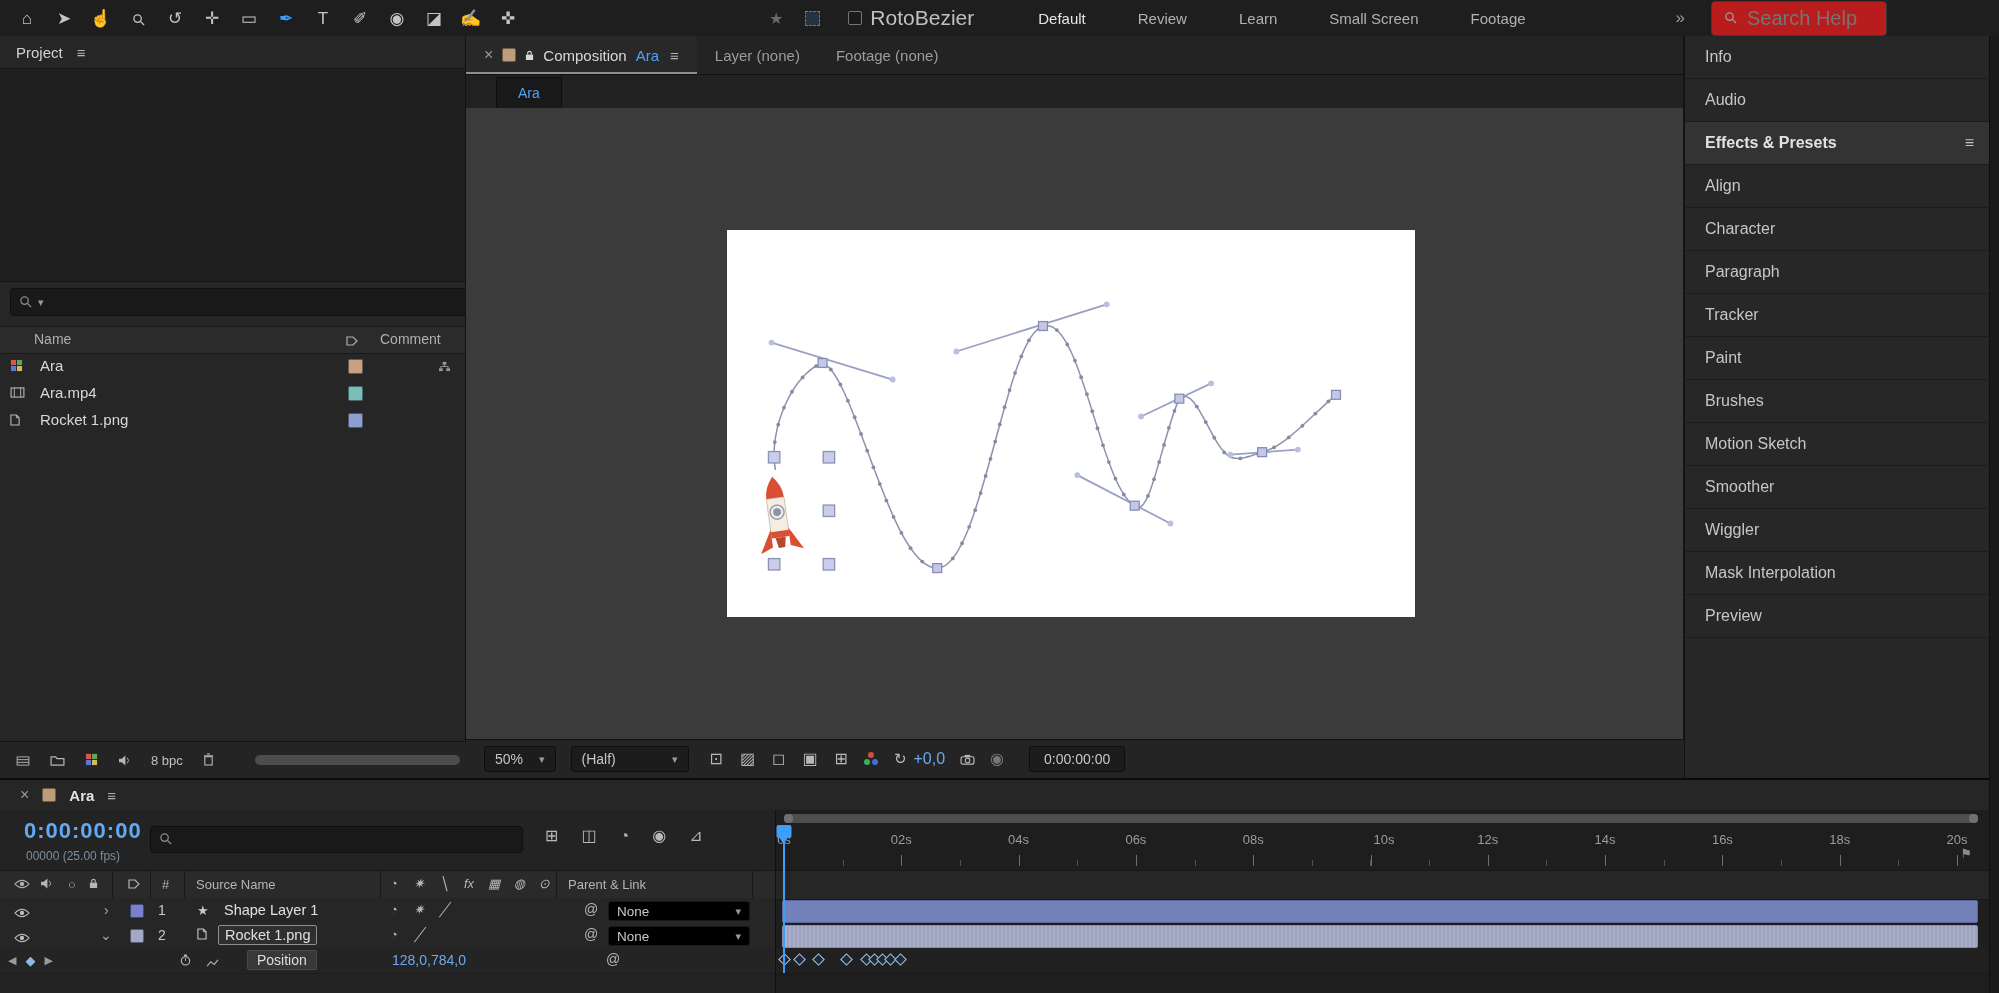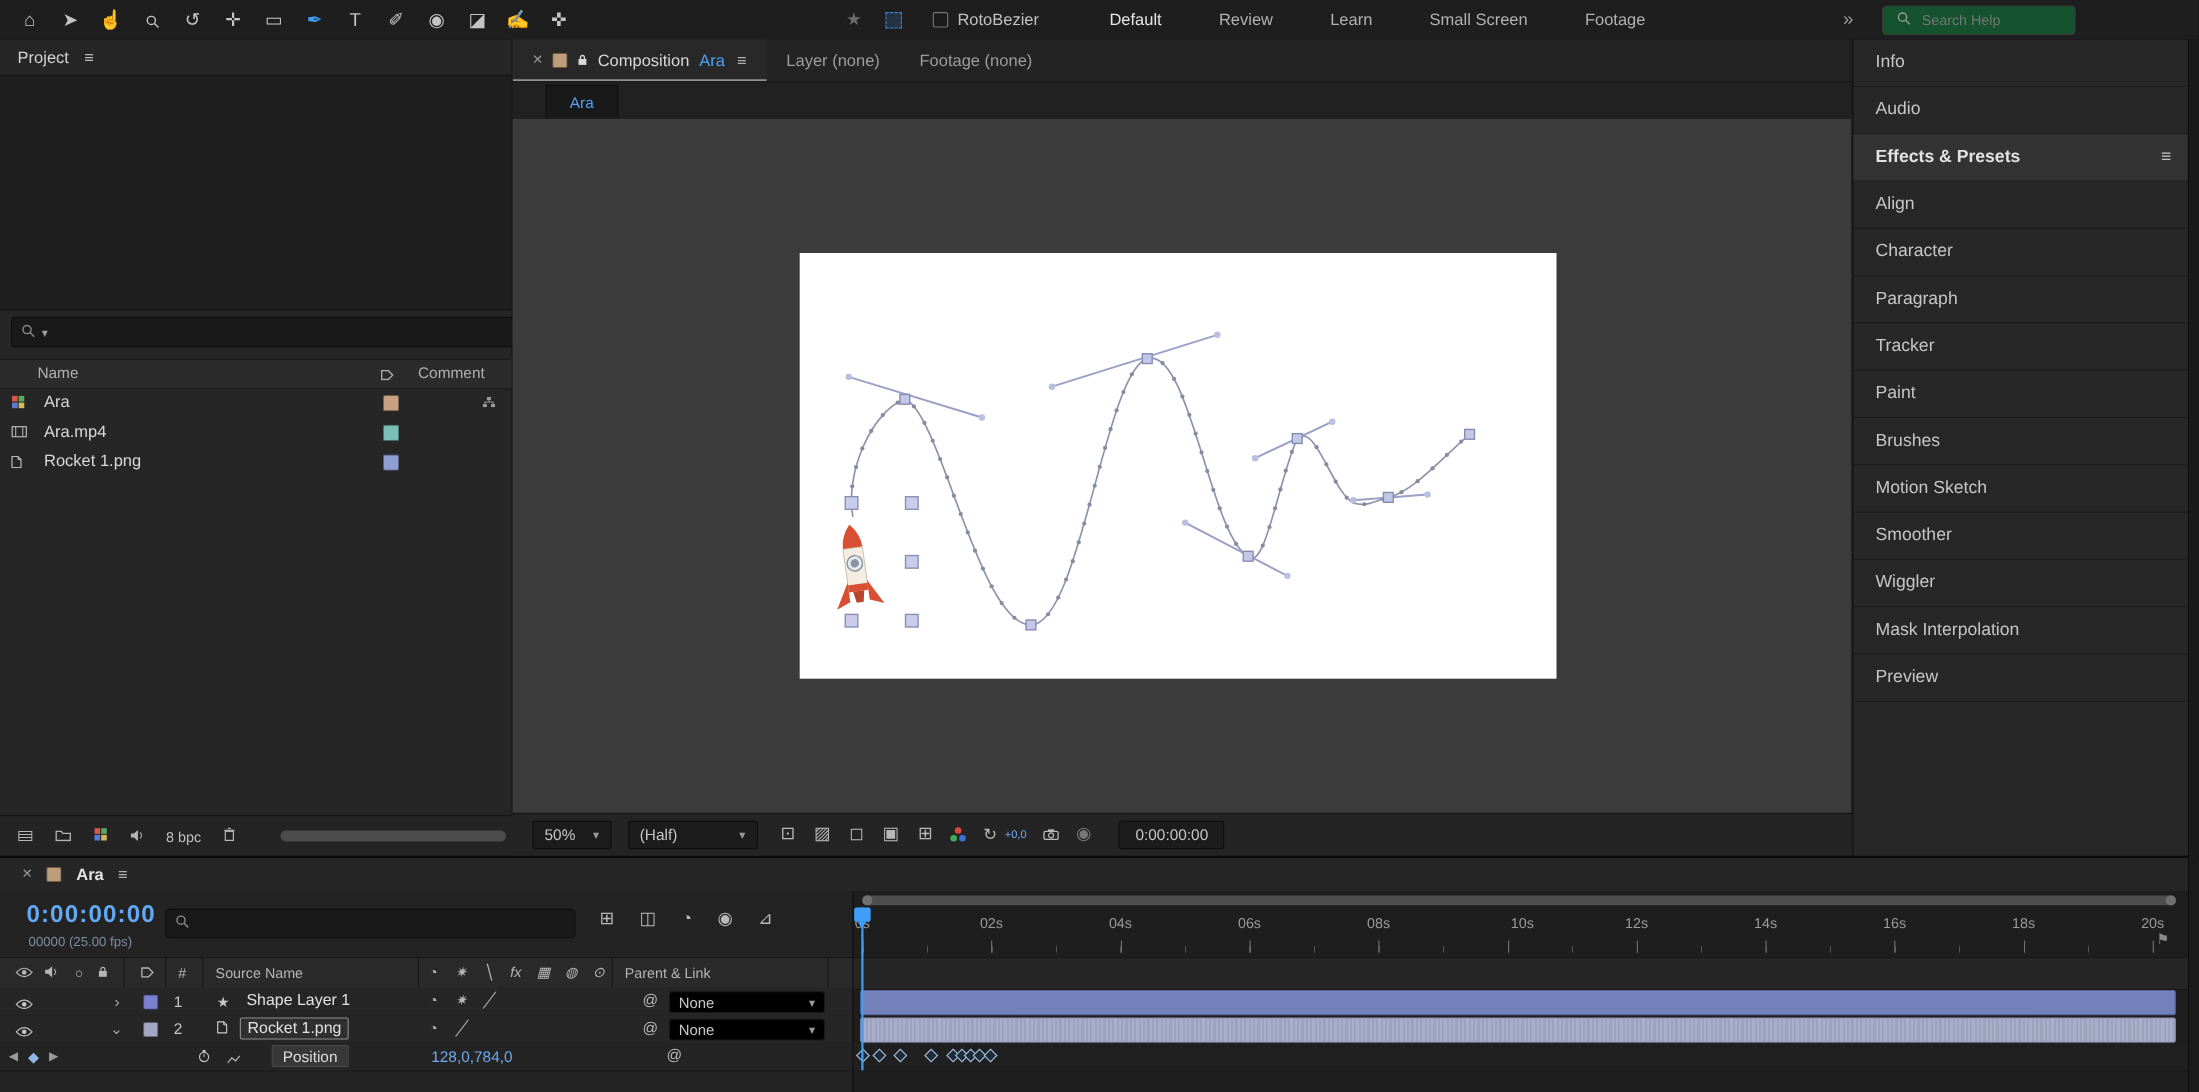--- a/index.html
+++ b/index.html
@@ -8,26 +8,26 @@
   input.bare{background:transparent;border:none;outline:none;color:#cccccc;flex:1;font:inherit;min-width:0;}
 
   
   .toolbar{position:absolute;left:0;top:0;width:100%;height:36px;background:#1e1e1e;border-bottom:1px solid #0d0d0d;display:flex;align-items:center;}
   #tools{display:flex;gap:15px;padding-left:16px;align-items:center;}
   .tool{font-size:17px;line-height:1;color:#c4c4c4;width:22px;text-align:center;}
   .tool svg{vertical-align:middle;}
   .tool.active{color:#3f9ef8;}
   .tb-star{color:#6a6a6a;margin-left:250px;font-size:16px;}
   .tb-bluebox{width:13px;height:13px;border:1px dashed #3f7ec0;background:#243242;margin-left:22px;}
-  .rotobezier{margin-left:28px;display:flex;gap:8px;align-items:center;color:#c0c0c0;font-size:15px;}
+  .rotobezier{margin-left:28px;display:flex;gap:8px;align-items:center;color:#c0c0c0;font-size:21px;}
   .cb{width:12px;height:12px;border:1px solid #767676;background:#1a1a1a;display:inline-block;border-radius:2px;}
   #workspaces{display:flex;gap:52px;margin-left:64px;font-size:15px;color:#b2b2b2;white-space:nowrap;}
   .ws.active{color:#e6e6e6;}
   .overflow{margin-left:auto;color:#9a9a9a;font-size:17px;}
-  .help-search{margin:0 112px 0 26px;display:flex;align-items:flex-start;gap:8px;border:1px solid #3a3a3a;background:#14532d;border-radius:4px;padding:4px 12px;color:#9a9a9a;width:150px;font-size:13px;}
+  .help-search{margin:0 112px 0 26px;display:flex;align-items:flex-start;gap:8px;border:1px solid #3a3a3a;background:#b91c1c;border-radius:4px;padding:4px 12px;color:#9a9a9a;width:150px;font-size:20px;}
 
   
   .project{position:absolute;left:0;top:36px;width:465px;height:742px;background:#262626;border-right:1px solid #121212;}
   .pp-header{height:32px;display:flex;align-items:center;gap:14px;padding:0 16px;color:#d2d2d2;font-size:15px;}
   .pp-menu{color:#b5b5b5;}
   .pp-preview{position:absolute;left:0;top:32px;width:100%;height:212px;background:#1f1f1f;border-top:1px solid #161616;border-bottom:1px solid #161616;}
   .pp-search{position:absolute;left:10px;top:252px;width:441px;height:26px;background:#191919;border:1px solid #0f0f0f;border-radius:4px;display:flex;align-items:center;gap:6px;padding:0 8px;color:#8a8a8a;}
   .pp-cols{position:absolute;left:0;top:290px;width:100%;height:26px;background:#2b2b2b;border-top:1px solid #191919;border-bottom:1px solid #191919;font-size:14px;color:#b0b0b0;}
   .pp-cols .c-name{position:absolute;left:34px;top:4px;}
   .pp-cols .c-tagicon{position:absolute;left:346px;top:6px;color:#b0b0b0;}
@@ -58,21 +58,21 @@
   .select{height:24px;background:#1c1c1c;border:1px solid #0e0e0e;border-radius:3px;display:flex;align-items:center;gap:16px;padding:0 10px;font-size:14px;color:#c6c6c6;}
   .caret{font-size:11px;color:#9a9a9a;}
   .icon-btn{font-size:16px;color:#b8b8b8;line-height:1;}
   .color-dots{position:relative;width:16px;height:14px;}
   .color-dots i{position:absolute;width:6px;height:6px;border-radius:50%;}
   .color-dots i:nth-child(1){left:5px;top:0;background:#d84a3a;}
   .color-dots i:nth-child(2){left:1px;top:7px;background:#3fae5a;}
   .color-dots i:nth-child(3){left:9px;top:7px;background:#3f6fd8;}
   .exposure{display:flex;gap:7px;align-items:center;}
   .exp-reset{font-size:15px;color:#b8b8b8;}
-  .exp-val{color:#6fa8ee;font-size:10px;text-align:right;}
+  .exp-val{color:#6fa8ee;font-size:16px;text-align:right;}
   .dim{color:#777777;}
   .tstamp{height:24px;background:#1c1c1c;border:1px solid #0e0e0e;border-radius:3px;padding:0 14px;display:flex;align-items:center;font-size:14px;color:#c8c8c8;margin-left:10px;}
 
   
   .rightpanel{position:absolute;left:1684px;top:36px;width:305px;height:742px;background:#272727;border-left:1px solid #121212;}
   .rp-row{height:42px;display:flex;align-items:center;padding-left:20px;border-bottom:1px solid #1c1c1c;color:#c6c6c6;font-size:16px;position:relative;}
   .rp-row.active{background:#333333;color:#e2e2e2;font-weight:bold;}
   .rp-menu{position:absolute;right:16px;color:#c2c2c2;font-weight:normal;}
   .edgestrip{position:absolute;left:1989px;top:36px;width:10px;height:957px;background:#1a1a1a;border-left:1px solid #0f0f0f;z-index:9;}
 

